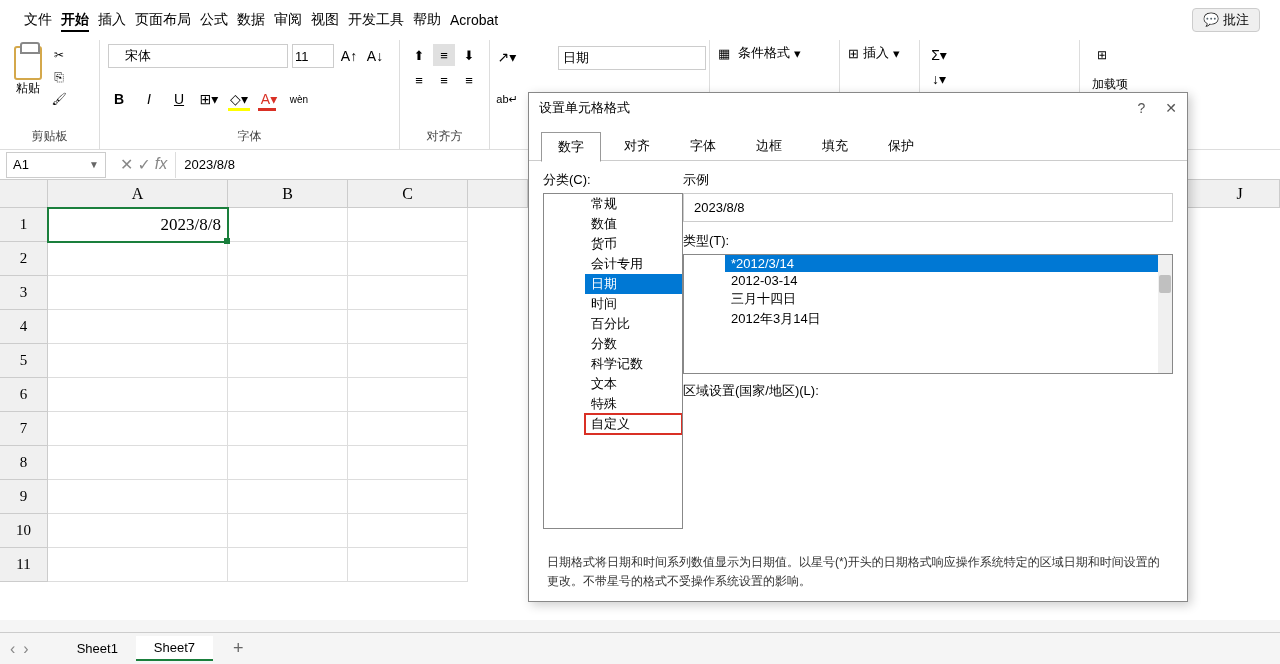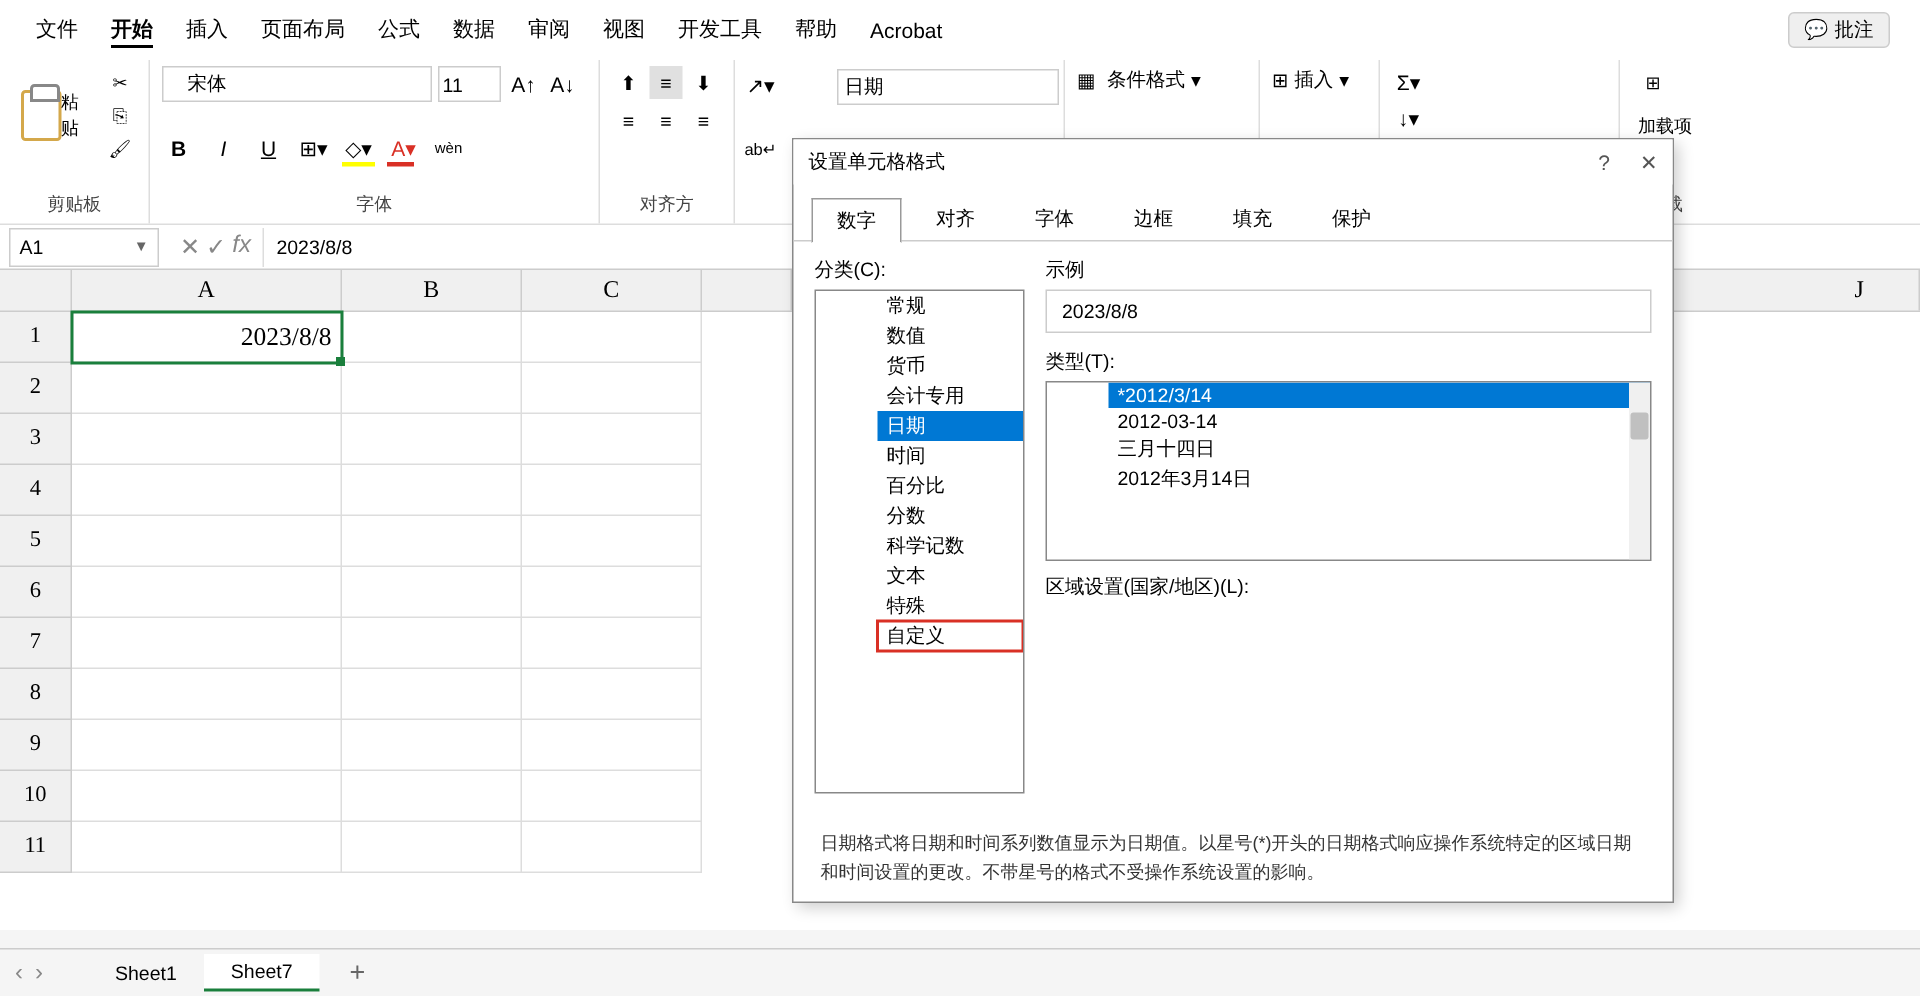--- a/index.html
+++ b/index.html
@@ -1,30 +1,30 @@
 <!DOCTYPE html>
 <html><head>
   <meta charset="utf-8">
   <style>
     * { margin: 0; padding: 0; box-sizing: border-box; font-family: "Microsoft YaHei", sans-serif; }
     body { background: #f5f5f5; width: 1280px; height: 664px; overflow: hidden; position: relative; }
     
     
-    .menu-bar { height: 40px; display: flex; align-items: center; padding: 0 20px; background: #fff; gap: 14px; font-size: 14px; }
+    .menu-bar { height: 40px; display: flex; align-items: center; padding: 0 20px; background: #fff; gap: 1px; font-size: 14px; }
     .menu-item { cursor: pointer; padding: 2px 4px; }
     .menu-item.active { text-decoration: underline; text-decoration-thickness: 2px; text-underline-offset: 6px; font-weight: bold; }
     .comment-btn { margin-left: auto; border: 1px solid #ccc; border-radius: 4px; padding: 2px 10px; font-size: 13px; }
     
     
     .ribbon { height: 110px; background: #fff; display: flex; border-bottom: 1px solid #ddd; }
     .ribbon-group { border-right: 1px solid #ddd; padding: 4px 8px; display: flex; flex-direction: column; justify-content: space-between; }
     .ribbon-group-label { text-align: center; font-size: 12px; color: #444; margin-top: 2px; }
     .clipboard-group { width: 100px; }
     .paste-area { display: flex; }
-    .paste-main { display: flex; flex-direction: row; align-items: center; padding: 2px 6px; }
+    .paste-main { display: flex; flex-direction: column; align-items: center; padding: 2px 6px; }
     .paste-icon { width: 28px; height: 34px; border: 2px solid #d4a84b; border-radius: 3px; background: #fff; position: relative; }
     .paste-icon::before { content: ''; position: absolute; top: -6px; left: 4px; width: 16px; height: 8px; border: 2px solid #888; border-radius: 3px 3px 0 0; background: #fff; }
     .paste-side { display: flex; flex-direction: column; gap: 4px; padding: 2px; }
     .mini-icon { width: 18px; height: 18px; display: flex; align-items: center; justify-content: center; font-size: 12px; }
     
     .font-group { width: 300px; }
     .font-top { display: flex; gap: 4px; align-items: center; margin-bottom: 4px; }
     .font-select { width: 180px; height: 24px; border: 1px solid #ccc; font-size: 13px; padding: 0 16px; }
     .size-select { width: 42px; height: 24px; border: 1px solid #ccc; font-size: 13px; padding: 0 2px; }
     .font-bottom { display: flex; gap: 8px; align-items: center; }
@@ -65,29 +65,29 @@
     .cell.selected::after { content: ''; position: absolute; right: -3px; bottom: -3px; width: 6px; height: 6px; background: #1a7f3c; }
     
     
     .sheet-tabs { position: absolute; bottom: 0; left: 0; right: 0; height: 32px; background: #f5f5f5; display: flex; align-items: center; padding: 0 10px; border-top: 1px solid #ccc; }
     .tab-nav { display: flex; gap: 8px; margin-right: 30px; color: #888; }
     .sheet-tab { padding: 4px 18px; font-size: 13px; cursor: pointer; }
     .sheet-tab.active { background: #fff; border-bottom: 2px solid #1a7f3c; }
     .add-sheet { margin-left: 20px; font-size: 18px; color: #666; }
     
     
-    .dialog { position: absolute; top: 92px; left: 528px; width: 588px; background: #fff; border: 1px solid #888; box-shadow: 3px 3px 10px rgba(0,0,0,0.2); }
+    .dialog { position: absolute; top: 92px; left: 528px; width: 660px; background: #fff; border: 1px solid #888; box-shadow: 3px 3px 10px rgba(0,0,0,0.2); }
     .dlg-title { height: 30px; display: flex; align-items: center; justify-content: space-between; padding: 0 10px; font-size: 13px; background: #fff; }
     .dlg-close-btns { display: flex; gap: 20px; color: #555; }
     .dlg-close-btns span { cursor: pointer; font-size: 14px; }
     .dlg-tabs { display: flex; gap: 6px; padding: 8px 12px 0; }
     .dlg-tab { padding: 5px 16px; font-size: 13px; border: 1px solid transparent; cursor: pointer; }
     .dlg-tab.active { border: 1px solid #999; border-bottom-color: #fff; background: #fff; position: relative; top: 1px; }
     .dlg-body { padding: 10px 14px; border-top: 1px solid #ccc; margin-top: -1px; }
-    .dlg-content { display: flex; gap: 14px; }
+    .dlg-content { display: flex; }
     .category-panel { width: 140px; }
     .panel-label { font-size: 13px; margin-bottom: 4px; }
     .listbox { border: 1px solid #888; height: 336px; overflow-y: auto; position: relative; }
     .list-item { padding: 1px 6px; font-size: 13px; cursor: pointer; margin-left: 41px; }
     .list-item.selected { background: #0078d4; color: #fff; }
     .list-item.highlighted { outline: 2px solid #d93025; outline-offset: -1px; }
     .right-panel { flex: 1; }
     .sample-box { border: 1px solid #ccc; padding: 6px 10px; font-size: 13px; margin-bottom: 10px; }
     .type-list { border: 1px solid #888; height: 120px; overflow-y: auto; margin-bottom: 8px; position: relative; }
     .type-scroll { position: absolute; right: 0; top: 0; width: 14px; height: 100%; background: #f0f0f0; }

